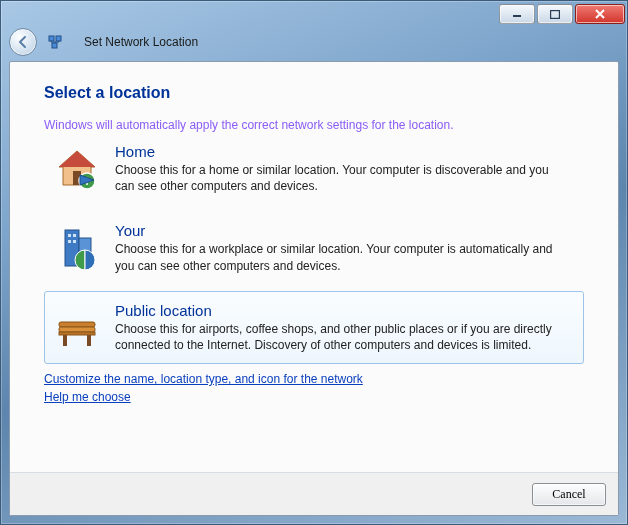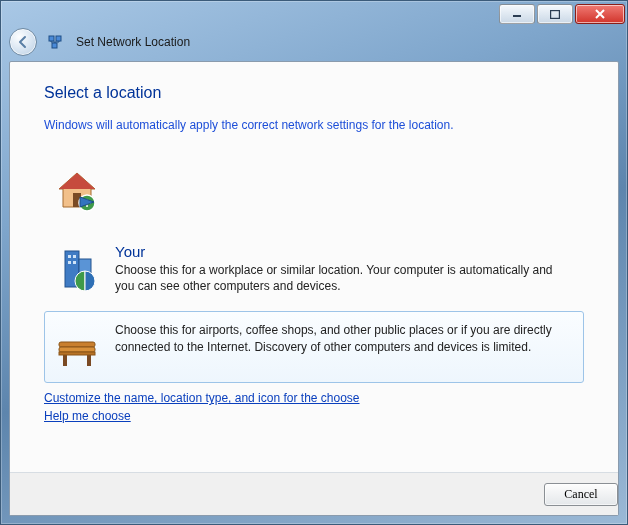--- a/index.html
+++ b/index.html
@@ -6,34 +6,34 @@
   body { width:628px; height:525px; background:linear-gradient(160deg,#a9c8e6 0%,#7fa6cc 30%,#5d85ad 55%,#9bb9d6 100%); overflow:hidden; }
   .window { width:628px; height:525px; position:relative; box-sizing:border-box; border:1px solid #3b5b7a; box-shadow:inset 0 0 0 1px rgba(255,255,255,.25); }
   .titlebar { height:26px; display:flex; align-items:center; justify-content:flex-end; padding:0 2px 0 8px; }
   .spacer { flex:1; }
   .winbtn { width:34px; height:18px; margin-left:2px; border-radius:3px; border:1px solid rgba(0,0,0,.35); display:flex; align-items:center; justify-content:center; background:linear-gradient(#f5f9fd,#cad8e6); box-shadow:inset 0 0 0 1px rgba(255,255,255,.6); }
   .winbtn.close { width:48px; background:linear-gradient(#f07b74,#d1342b); border-color:#8a1e18; }
   .winbtn svg { display:block; }
   .navband { height:30px; display:flex; align-items:center; padding:0 8px; }
   .back { width:26px; height:26px; border-radius:50%; background:radial-gradient(circle at 35% 30%,#fdfeff,#d7e4f1 55%,#b9cde1); border:1px solid #6f8aa3; display:flex; align-items:center; justify-content:center; box-shadow:inset 0 0 0 1px rgba(255,255,255,.7); }
   .navicon { width:16px; height:16px; margin-left:10px; display:flex; align-items:center; justify-content:center; }
-  .navtitle { margin-left:13px; color:#1a1a1a; font-size:12px; }
+  .navtitle { margin-left:21px; color:#1a1a1a; font-size:12px; }
   .client-wrap { position:absolute; left:8px; right:8px; top:60px; bottom:8px; background:#fbfbfb; border:1px solid #8a9bad; border-radius:2px; display:flex; flex-direction:column; }
   .content { padding:22px 34px 10px 34px; flex:1; overflow:hidden; }
-  h1 { margin:0 0 16px 0; font-size:16px; font-weight:400; color:#003399; }
-  .intro { color:#1d4ed8; margin-bottom:22px; }
+  h1 { margin:0 0 16px 0; font-size:16px; font-weight:700; color:#003399; }
+  .intro { color:#8b5cf6; }
   .opt { display:flex; align-items:flex-start; padding:10px 12px 10px 8px; border:1px solid transparent; border-radius:3px; margin-bottom:6px; }
   .opt.selected { border-color:#9dc4e8; background:linear-gradient(#fafdff,#eef6fd); }
   .opt .pic { width:48px; height:48px; flex:0 0 48px; margin-right:14px; margin-top:2px; display:flex; align-items:center; justify-content:center; }
   .opt .txt { flex:1; }
   .opt .ttl { color:#003399; font-size:15px; margin-bottom:2px; }
   .opt .dsc { color:#222; line-height:1.35; }
   .links { margin-top:8px; }
   .links a { color:#0a3fbd; text-decoration:underline; display:inline-block; margin-bottom:4px; font-size:12px; cursor:pointer; }
-  .footer { height:42px; border-top:1px solid #d7dde3; background:#f0f0f0; display:flex; align-items:center; justify-content:flex-end; padding:0 0; }
+  .footer { height:42px; border-top:1px solid #d7dde3; background:#f0f0f0; display:flex; align-items:center; justify-content:flex-end; padding:0 12px; }
   .btn { min-width:74px; height:23px; border:1px solid #8a8f94; border-radius:3px; background:linear-gradient(#fdfdfd,#e4e7ea); font:12px "Segoe UI"; padding:0 12px; box-shadow:inset 0 0 0 1px rgba(255,255,255,.6); cursor:pointer; }
 </style>
 </head>
 <body>
 
 <div class="window">
 
   <div class="titlebar">
     <div class="spacer"></div>
     <div class="winbtn">
@@ -105,20 +105,24 @@
               </g>
               <g>
                 <path d="" fill="none"></path>
               </g>
               <g></g>
               <g>
                 <polygon points="27,30 41,35 27,40" fill="#3374be" stroke="#1e4e86"></polygon>
               </g>
             </svg>
         </div>
+        <div class="txt">
+          <div class="ttl">Home</div>
+          <div class="dsc">Choose this for a home or similar location. Your computer is discoverable and you can see other computers and devices.</div>
+        </div>
       </div>
 
       <div class="opt">
         <div class="pic">
           <svg width="48" height="48">
               <rect x="12" y="6" width="14" height="36" fill="#3f7bc4" stroke="#22538e"></rect>
               <rect x="26" y="14" width="12" height="28" fill="#5a94d6" stroke="#22538e"></rect>
               <rect x="15" y="10" width="3" height="3" fill="#cfe3f7"></rect>
               <rect x="20" y="10" width="3" height="3" fill="#cfe3f7"></rect>
               <rect x="15" y="16" width="3" height="3" fill="#cfe3f7"></rect>
@@ -142,26 +146,27 @@
           <svg width="48" height="48">
               <rect x="6" y="18" width="36" height="5" rx="2" fill="#c97f2e" stroke="#8a5518"></rect>
               <rect x="6" y="23" width="36" height="5" rx="2" fill="#d8903a" stroke="#8a5518"></rect>
               <rect x="10" y="28" width="4" height="14" fill="#7a4a24"></rect>
               <rect x="34" y="28" width="4" height="14" fill="#7a4a24"></rect>
               <path d="M6 30h36" stroke="#8a5518"></path>
               <rect x="6" y="28" width="36" height="3" fill="#b87326" stroke="#8a5518"></rect>
             </svg>
         </div>
         <div class="txt">
+          <div class="ttl">Public location</div>
           <div class="dsc">Choose this for airports, coffee shops, and other public places or if you are directly connected to the Internet. Discovery of other computers and devices is limited.</div>
         </div>
       </div>
 
       <div class="links">
-        <a>Customize the name, location type, and icon for the choose</a><br>
+        <a>Customize the name, location type, and icon for the network</a><br>
         <a>Help me choose</a>
       </div>
     </div>
 
     <div class="footer">
       <button class="btn">Cancel</button>
     </div>
   </div>
 
 </div>

